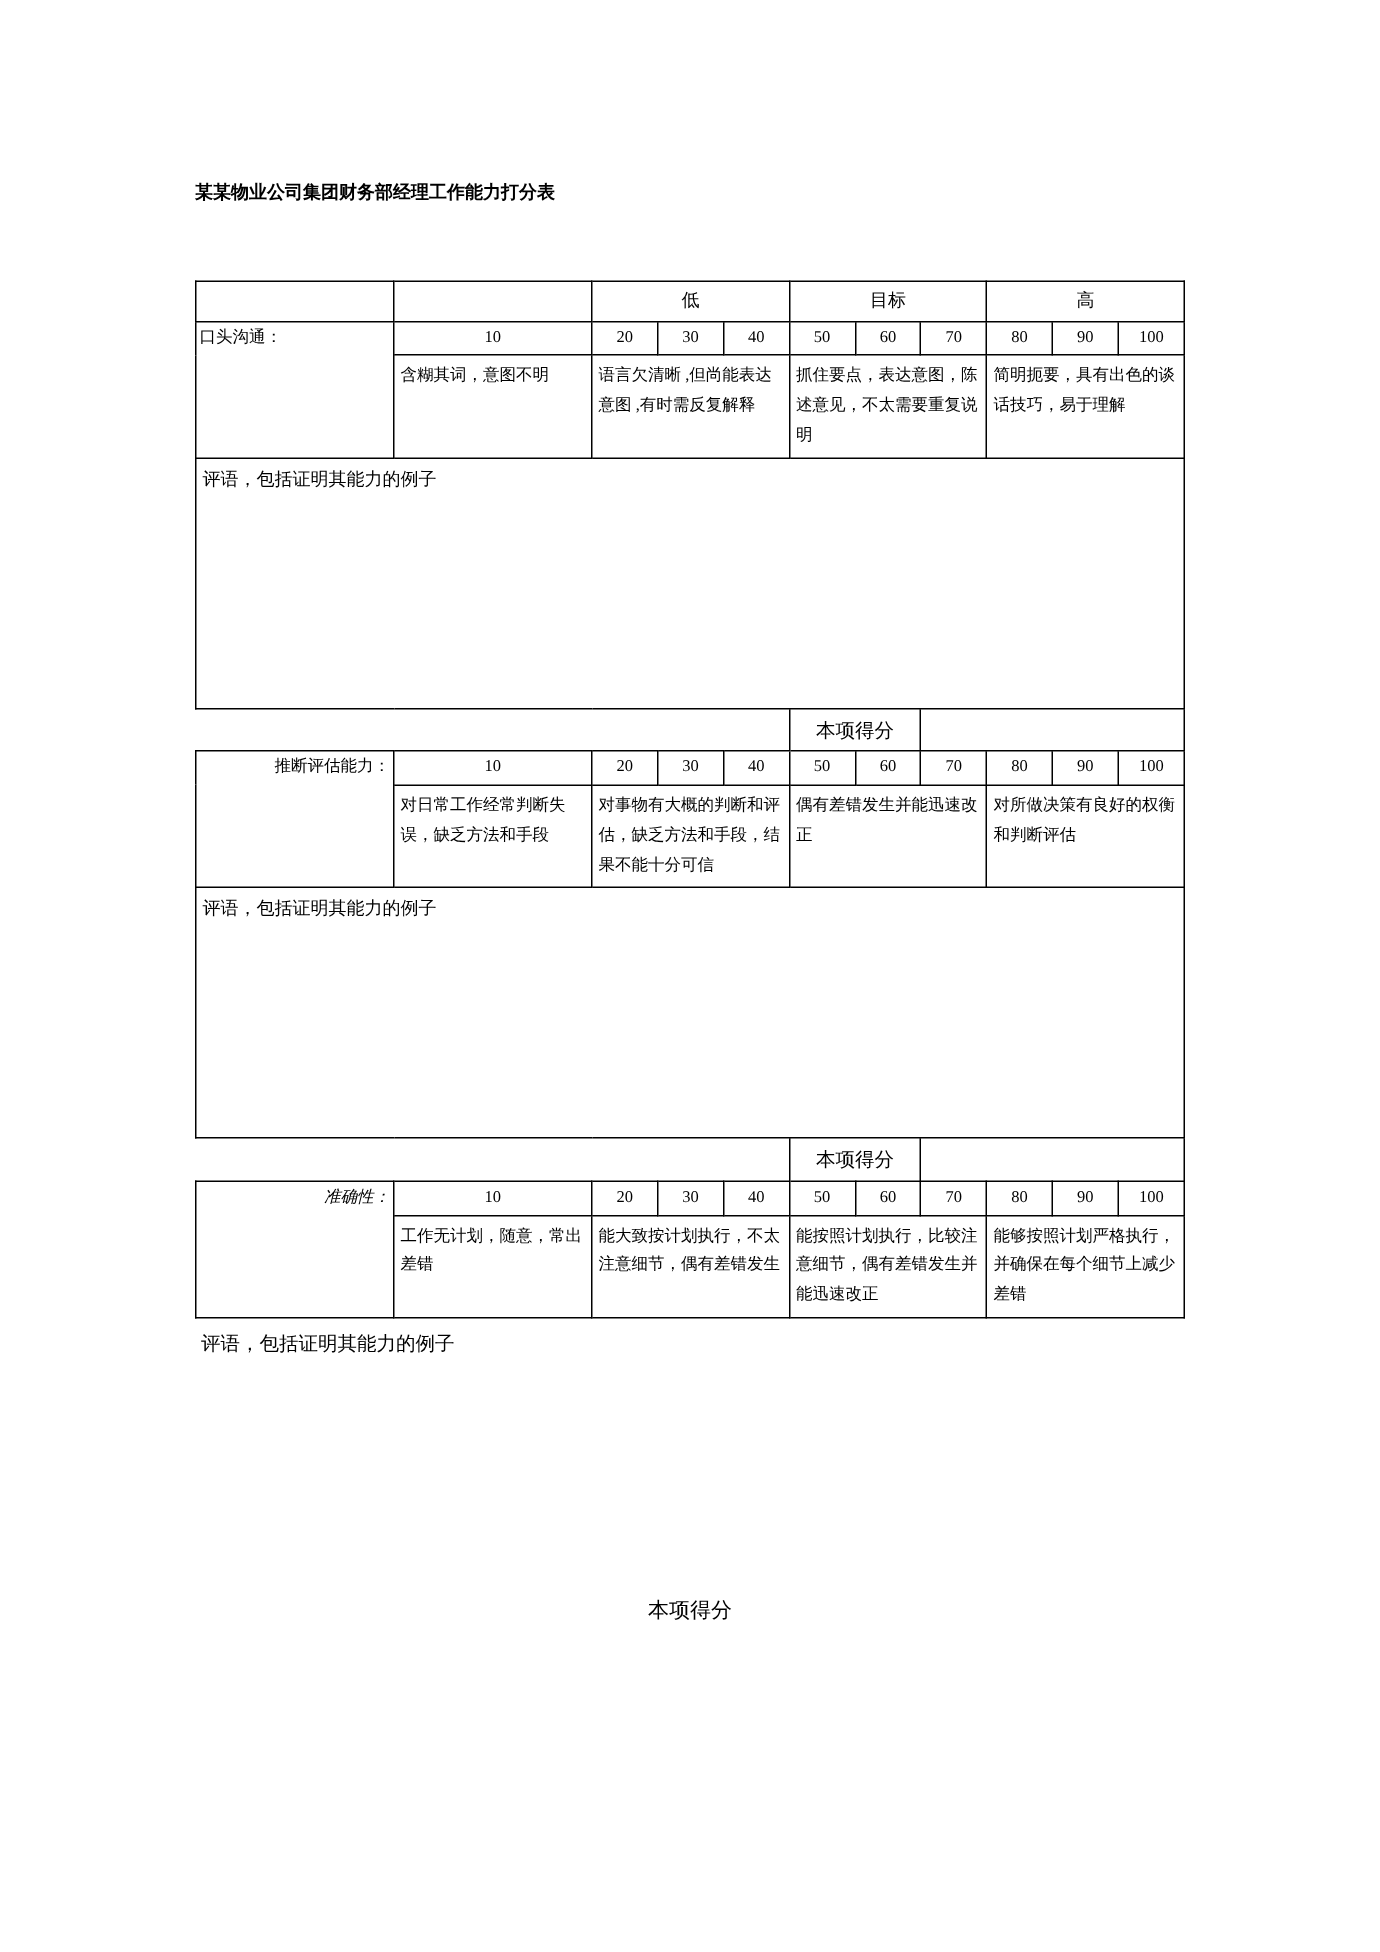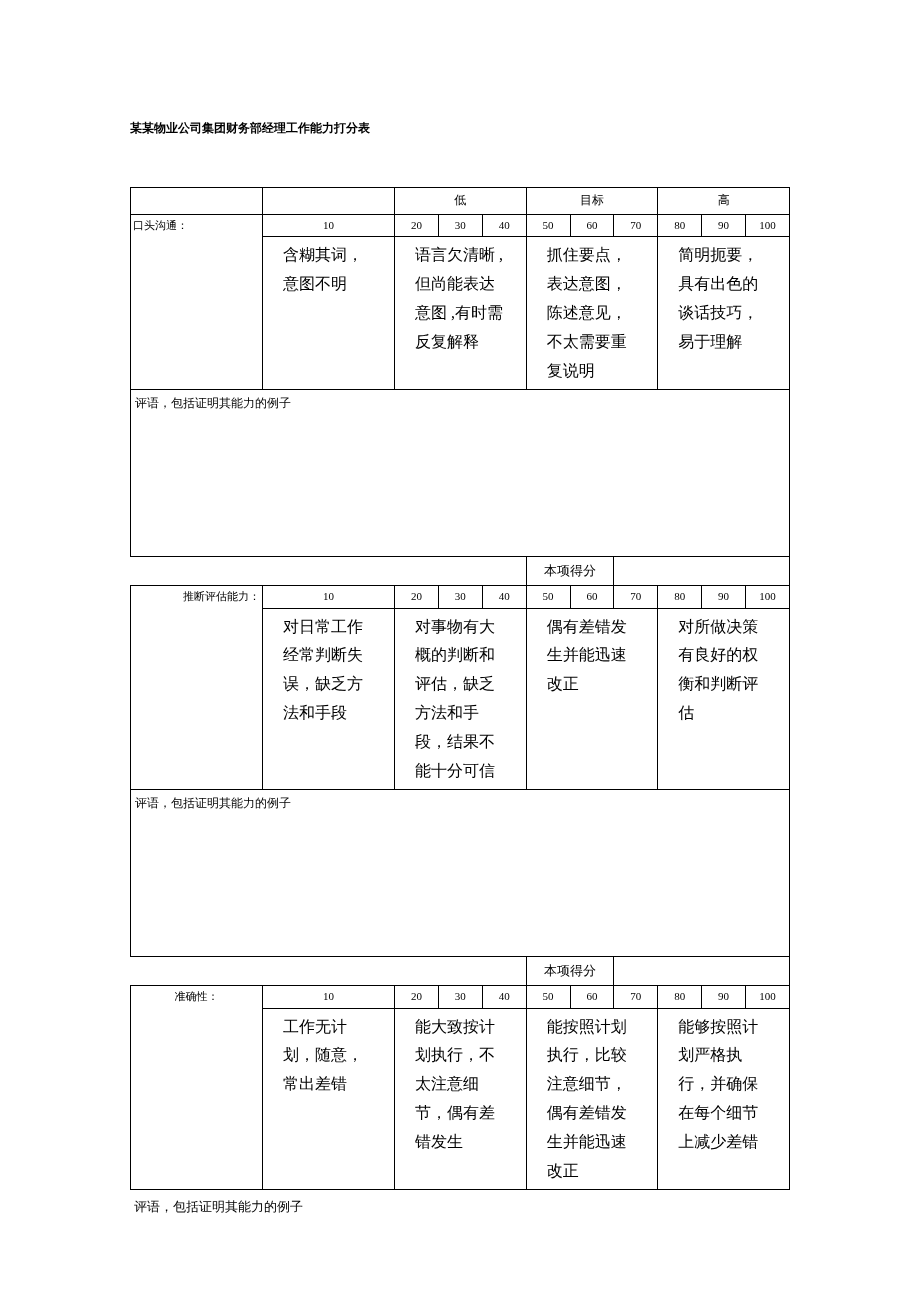--- a/index.html
+++ b/index.html
@@ -39,23 +39,23 @@
     }
     .label-col {
       width: 130px;
     }
     .score-row td {
       text-align: center;
       font-size: 11px;
       padding: 1px 2px;
     }
     .desc-row td {
-      font-size: 16px;
+      font-size: 11px;
       line-height: 1.8;
-      padding: 4px 20px;
+      padding: 4px 4px;
     }
     .comment-row td {
       height: 160px;
       vertical-align: top;
     }
     .subscore-row td {
       text-align: center;
       padding: 2px;
       font-size: 13px;
     }
@@ -153,21 +153,21 @@
     <tr class="comment-row">
       <td colspan="11">评语，包括证明其能力的例子</td>
     </tr>
     <tr class="subscore-row">
       <td colspan="5" class="subscore-blank"></td>
       <td colspan="2">本项得分</td>
       <td colspan="4"></td>
     </tr>
 
     <tr class="score-row">
-      <td rowspan="2" class="label-col" style="text-align:center;vertical-align:top;">准确性：</td>
+      <td rowspan="2" class="label-col" style="text-align:right;vertical-align:top;font-style:italic;">准确性：</td>
       <td>10</td>
       <td>20</td>
       <td>30</td>
       <td>40</td>
       <td>50</td>
       <td>60</td>
       <td>70</td>
       <td>80</td>
       <td>90</td>
       <td>100</td>

